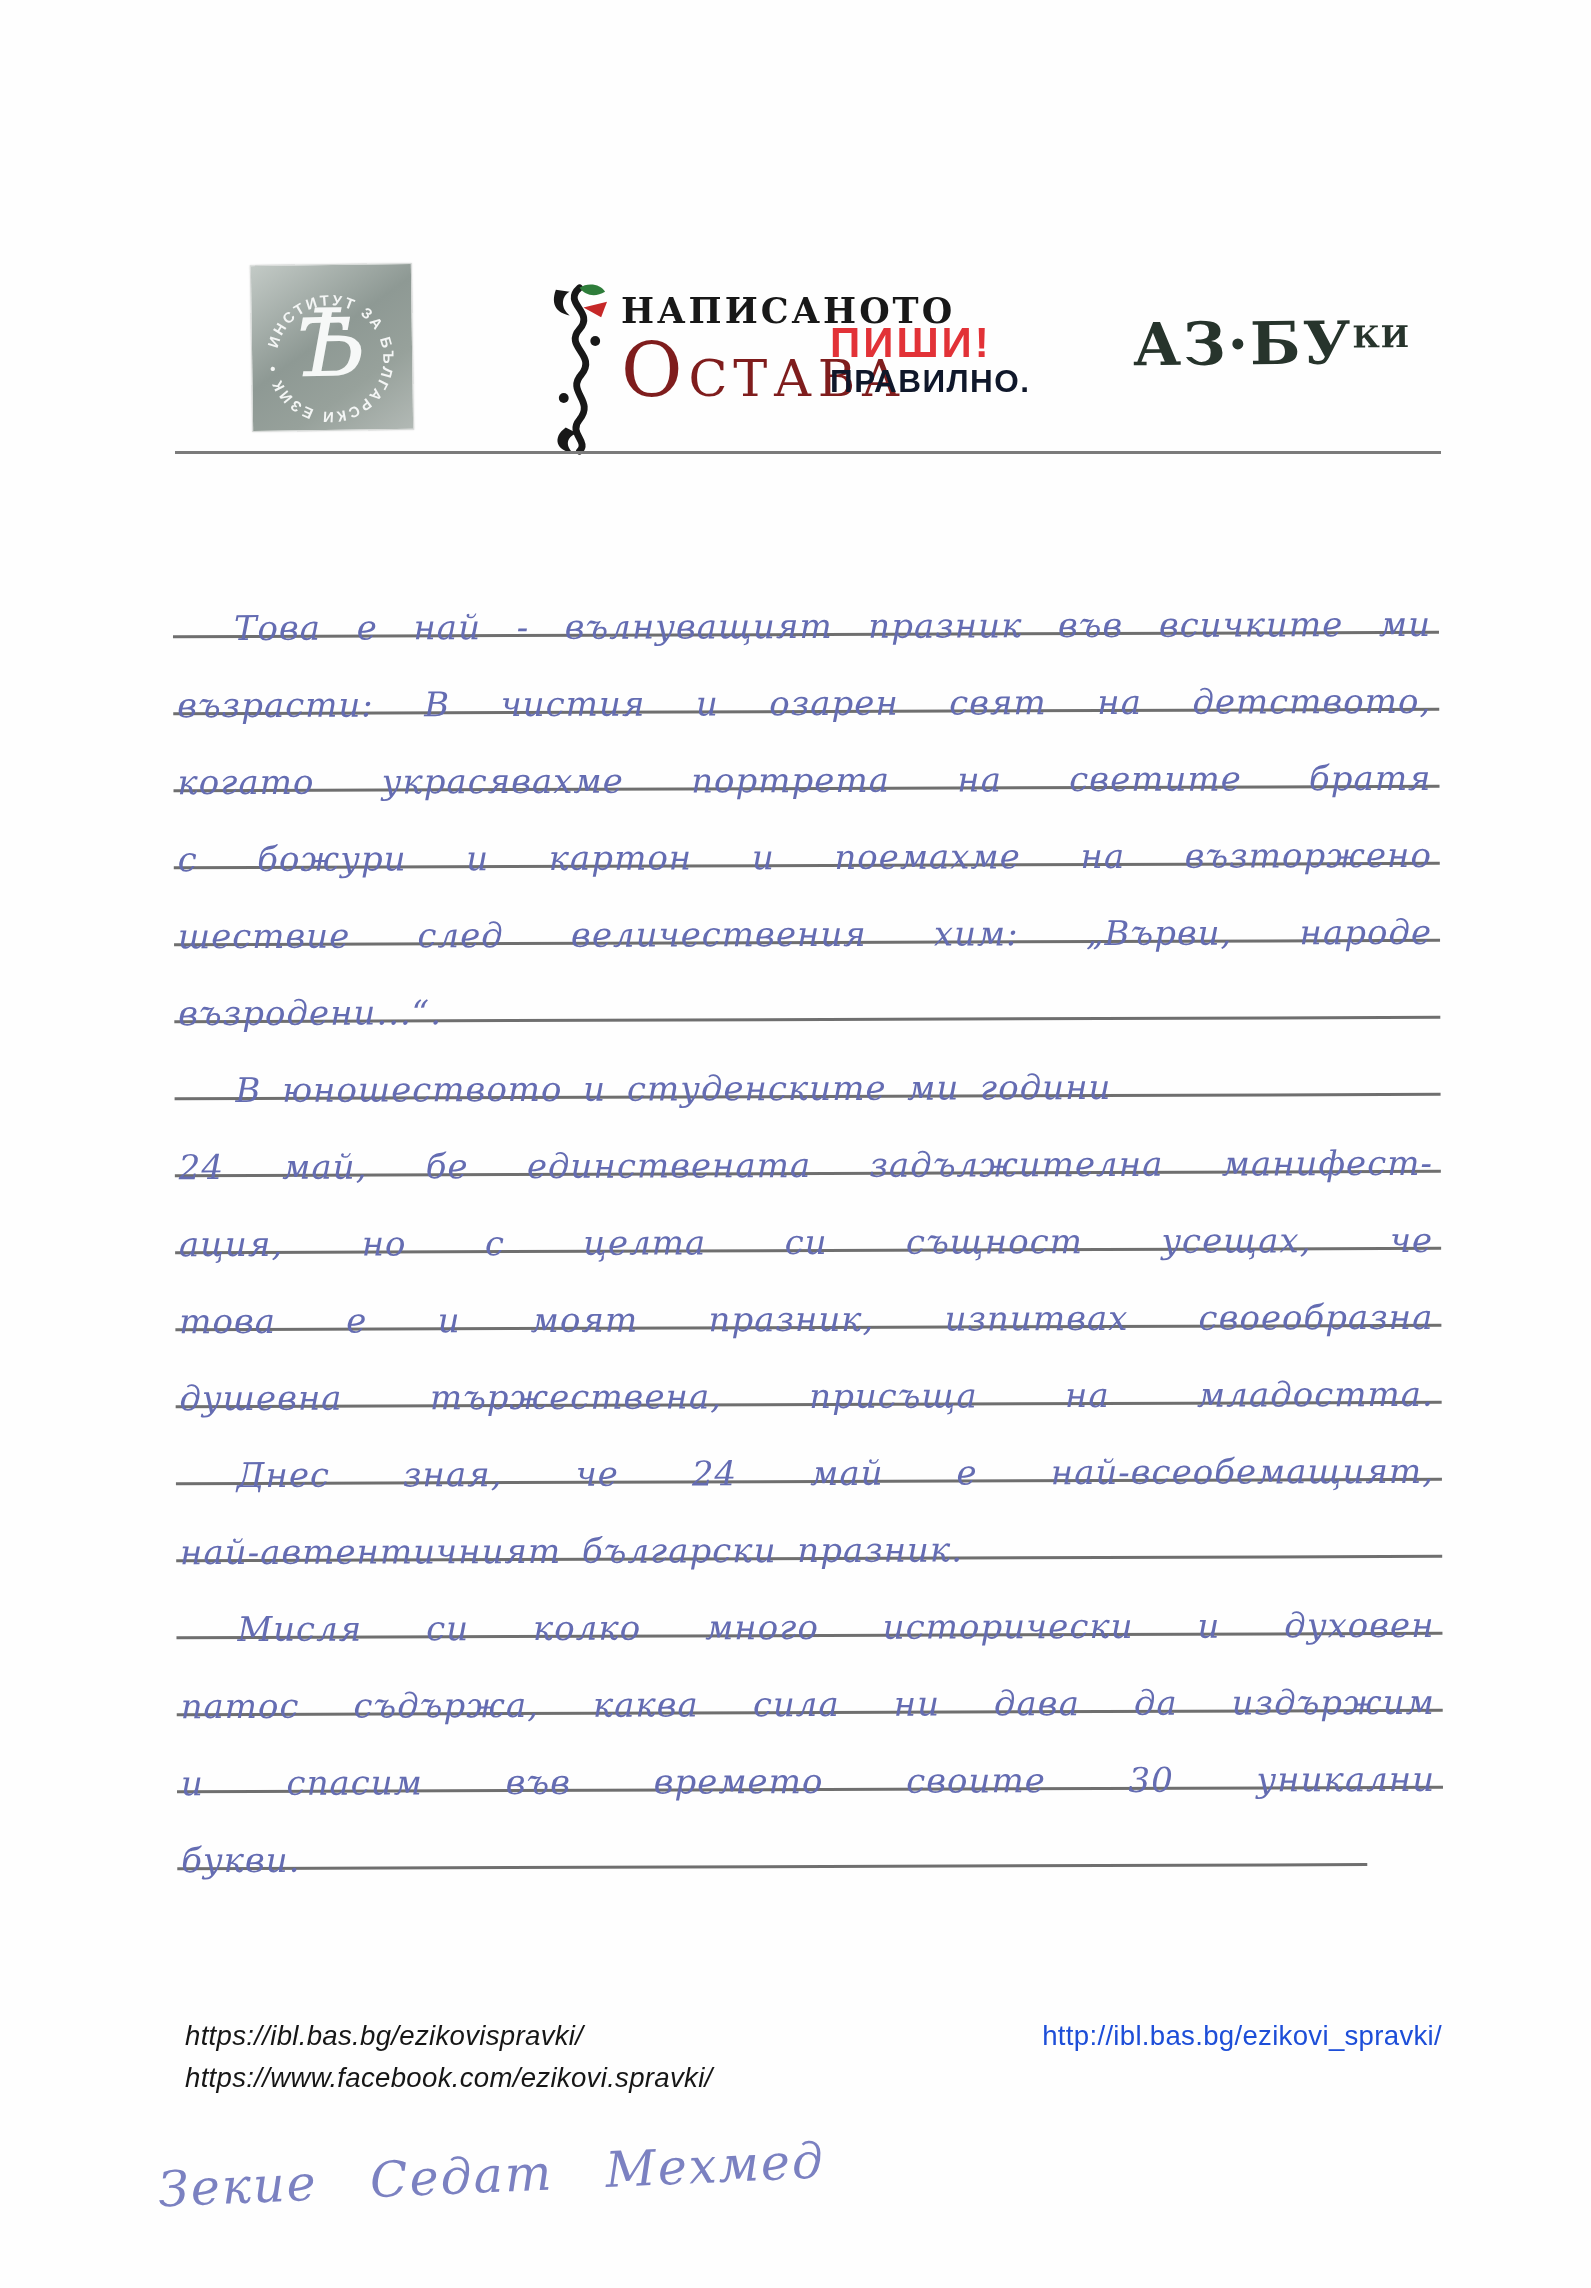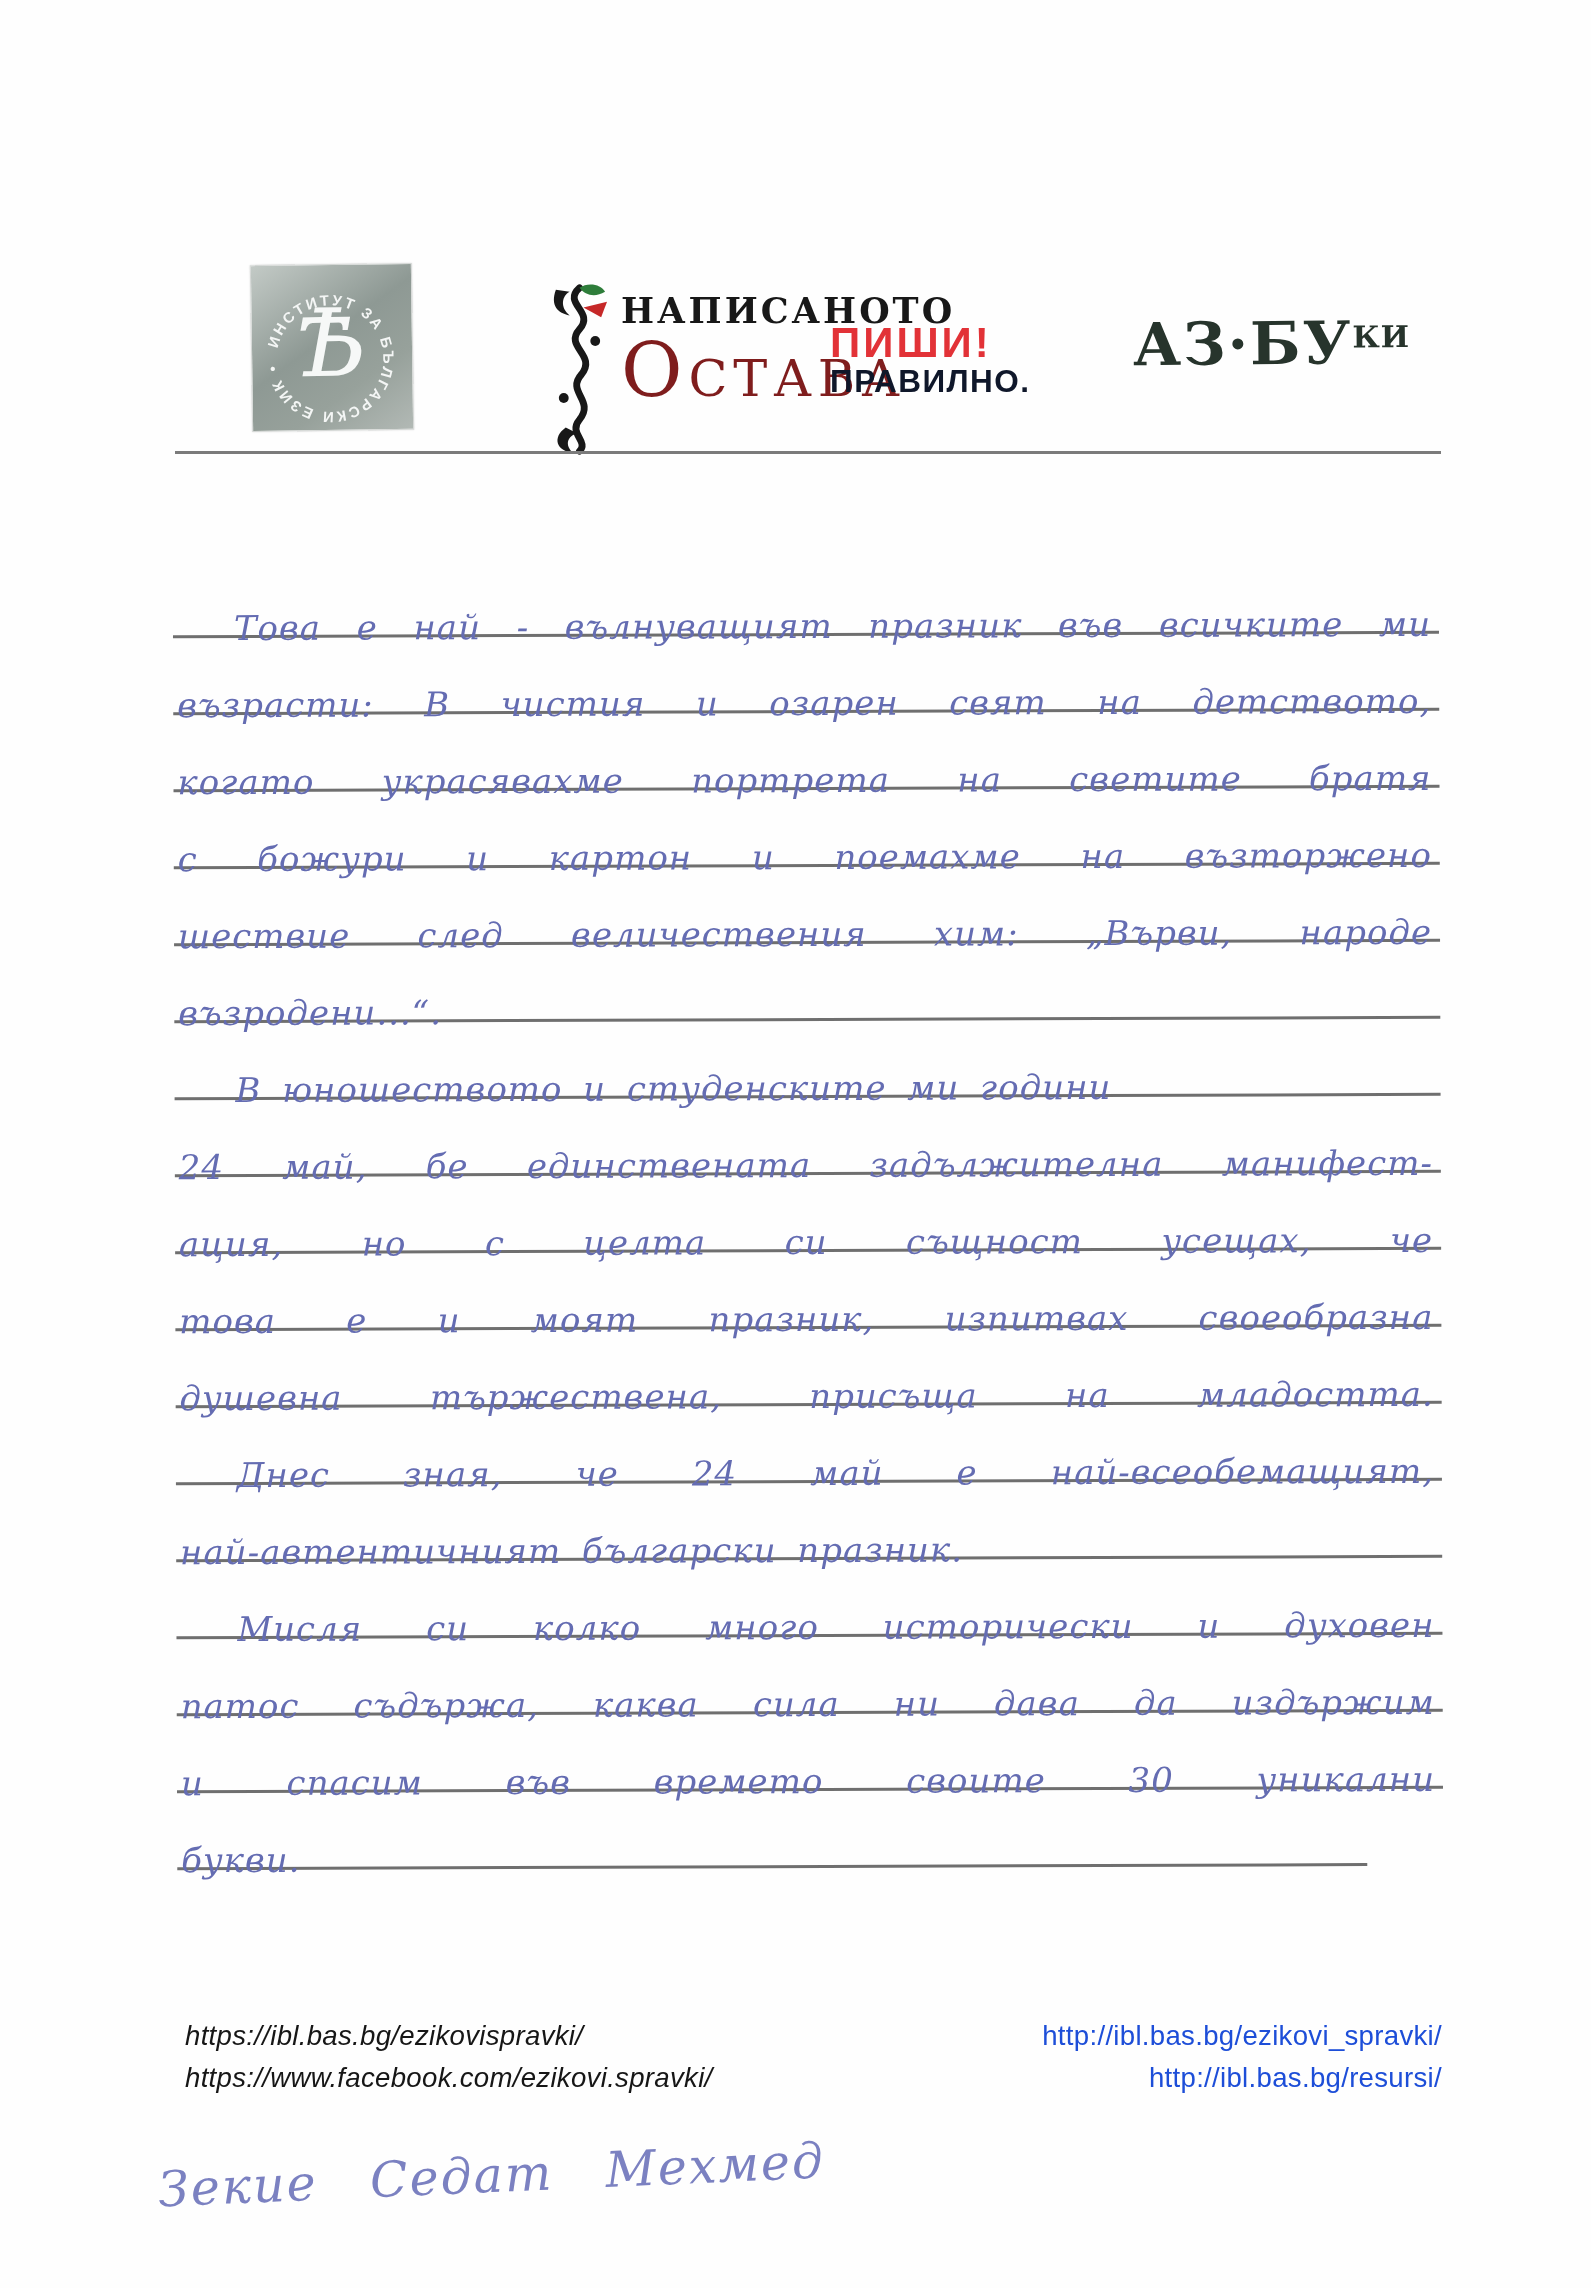--- a/index.html
+++ b/index.html
@@ -167,17 +167,16 @@
       <span class="hw">букви.</span>
     </div>
   </div>
 
 <div class="footer-left">
     <div>https://ibl.bas.bg/ezikovispravki/</div>
     <div>https://www.facebook.com/ezikovi.spravki/</div>
   </div>
 <div class="footer-right">
     <div>http://ibl.bas.bg/ezikovi_spravki/</div>
-    <div>http://ibl.bas.bg/resursi/</div>
   </div>
 
 <div class="signature">Зекие Седат Мехмед</div>
 
 
 </body></html>

